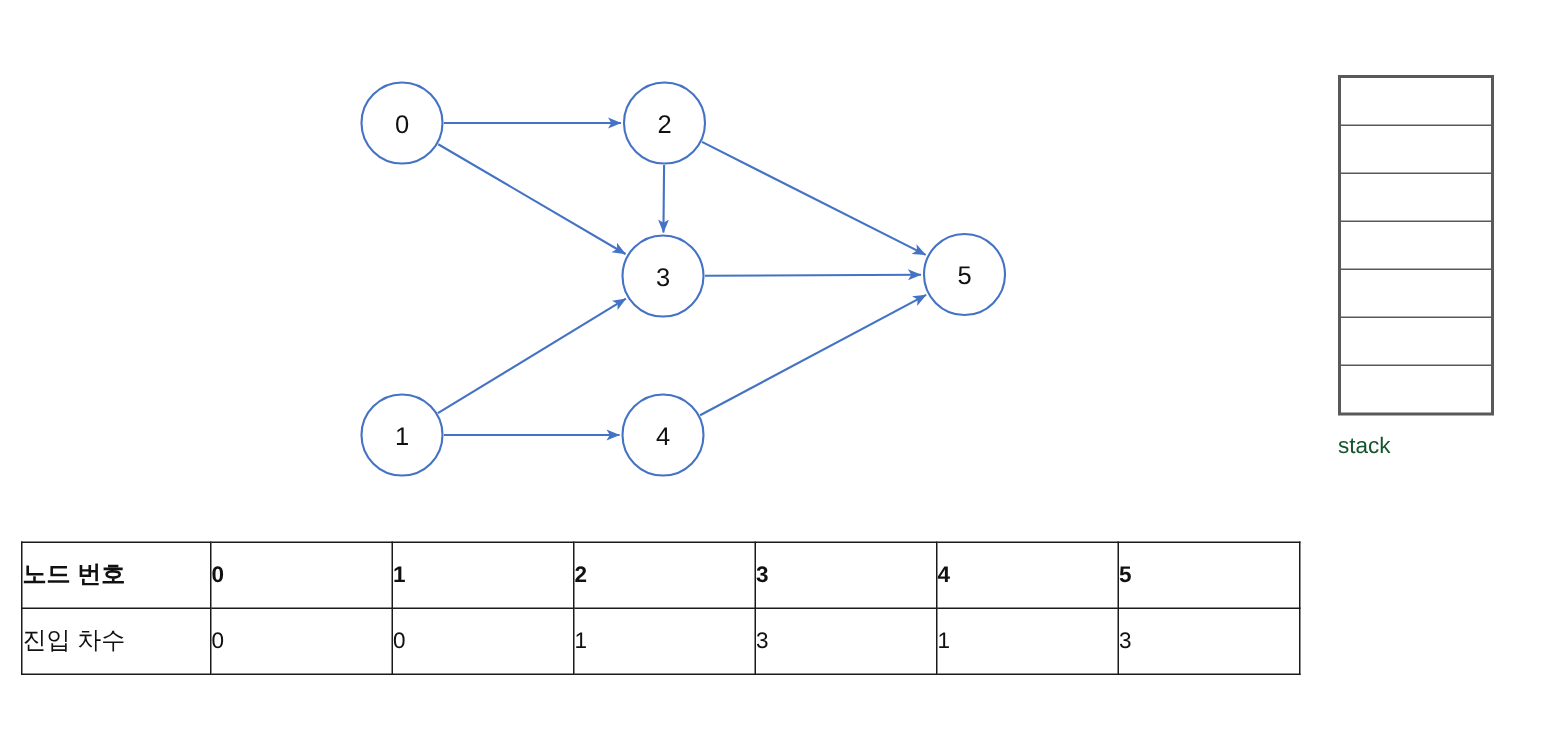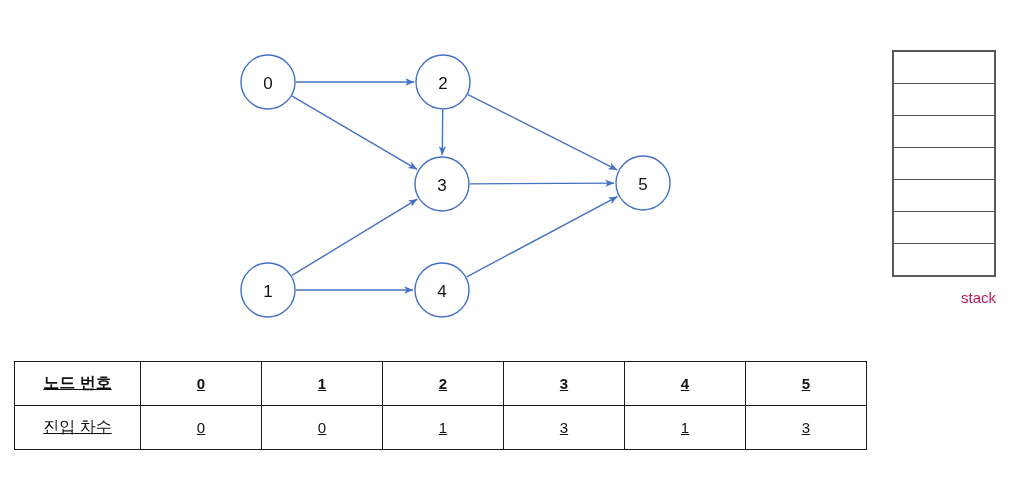--- a/index.html
+++ b/index.html
@@ -65,43 +65,42 @@
   .stack-cell {
     flex: 1 1 0;
     border-bottom: 1px solid #595959;
     box-sizing: border-box;
   }
   .stack-cell:last-child {
     border-bottom: none;
   }
   #stack-caption {
     margin-top: 12px;
-    text-align: right;
+    text-align: left;
     font-size: 15px;
-    color: #be185d;
+    color: #14532d;
   }
 
   
   #degree-table {
     position: absolute;
     left: 14px;
     top: 361px;
     border-collapse: collapse;
     table-layout: fixed;
     background: #ffffff;
   }
   #degree-table td {
     border: 1px solid #1a1a1a;
     height: 43px;
-    text-align: center;
+    text-align: left;
     vertical-align: middle;
     font-size: 15px;
     color: #111111;
     padding: 0;
-    text-decoration: underline;
   }
   #degree-table td.rowhead {
     width: 125px;
     font-size: 16px;
   }
   #degree-table td.datacell {
     width: 120px;
   }
   #degree-table tr.header-row td {
     font-weight: bold;

